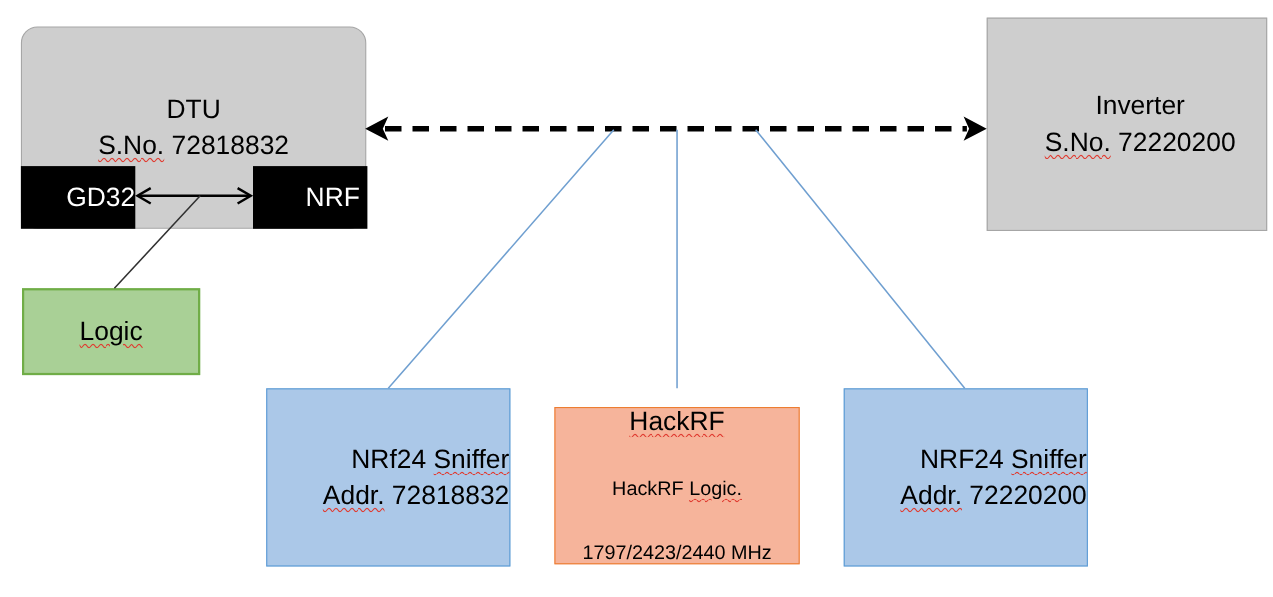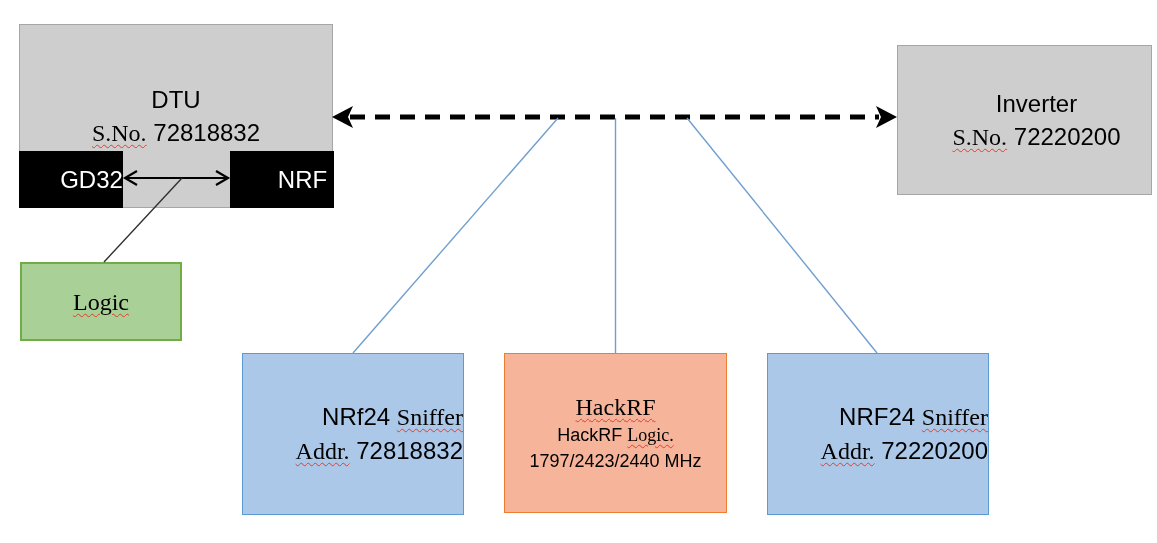--- a/index.html
+++ b/index.html
@@ -21,22 +21,22 @@
     justify-content: center;
     text-align: center;
   }
   .node .ln { font-size: 24px; line-height: 33px; white-space: nowrap; }
   .node .ln-sm { font-size: 18px; line-height: 26px; white-space: nowrap; }
 
   .gray-box {
     background: var(--grayFill, #cecece);
     border: 1px solid var(--grayBorder, #a6a6a6);
   }
-  .dtu-box { left: 19px; top: 24px; width: 314px; height: 184px; }
-  .inverter-box { left: 897px; top: 45px; width: 255px; height: 150px; padding-left: 24px; }
+  .dtu-box { left: 19px; top: 24px; width: 314px; height: 184px; border-radius: 15px; }
+  .inverter-box { left: 897px; top: 16px; width: 255px; height: 194px; padding-left: 24px; }
 
   .chip {
     position: absolute;
     box-sizing: border-box;
     background: var(--blackFill, #000000);
     color: #ffffff;
     display: flex;
     align-items: center;
     justify-content: center;
     font-size: 24px;
@@ -51,33 +51,33 @@
     border: 2px solid var(--greenBorder, #70ad47);
   }
   .blue-box {
     background: var(--blueFill, #abc8e8);
     border: 1.5px solid var(--blueBorder, #5b9bd5);
     align-items: flex-end;
   }
   .sniffer-dtu-box { left: 242px; top: 353px; width: 222px; height: 162px; }
   .sniffer-inv-box { left: 767px; top: 353px; width: 222px; height: 162px; }
   .hackrf-box {
-    left: 504px; top: 353px; width: 223px; height: 160px;
+    left: 504px; top: 370px; width: 223px; height: 143px;
     background: var(--orangeFill, #f6b49b);
     border: 1.5px solid var(--orangeBorder, #ed7d31);
+    gap: 32px;
   }
   .hackrf-box .ln { line-height: 30px; }
 
   .sq {
     text-decoration-line: underline;
     text-decoration-style: wavy;
     text-decoration-color: var(--squiggleRed, #e03c31);
     text-decoration-thickness: 1px;
     text-underline-offset: 3px;
-    font-family: Liberation Serif, serif;
   }
 
   svg.overlay {
     position: absolute;
     left: 0; top: 0;
     width: 1157px; height: 543px;
     pointer-events: none;
   }
   .k-black { stroke: var(--arrowBlack, #000000); }
   .f-black { fill: var(--arrowBlack, #000000); }

